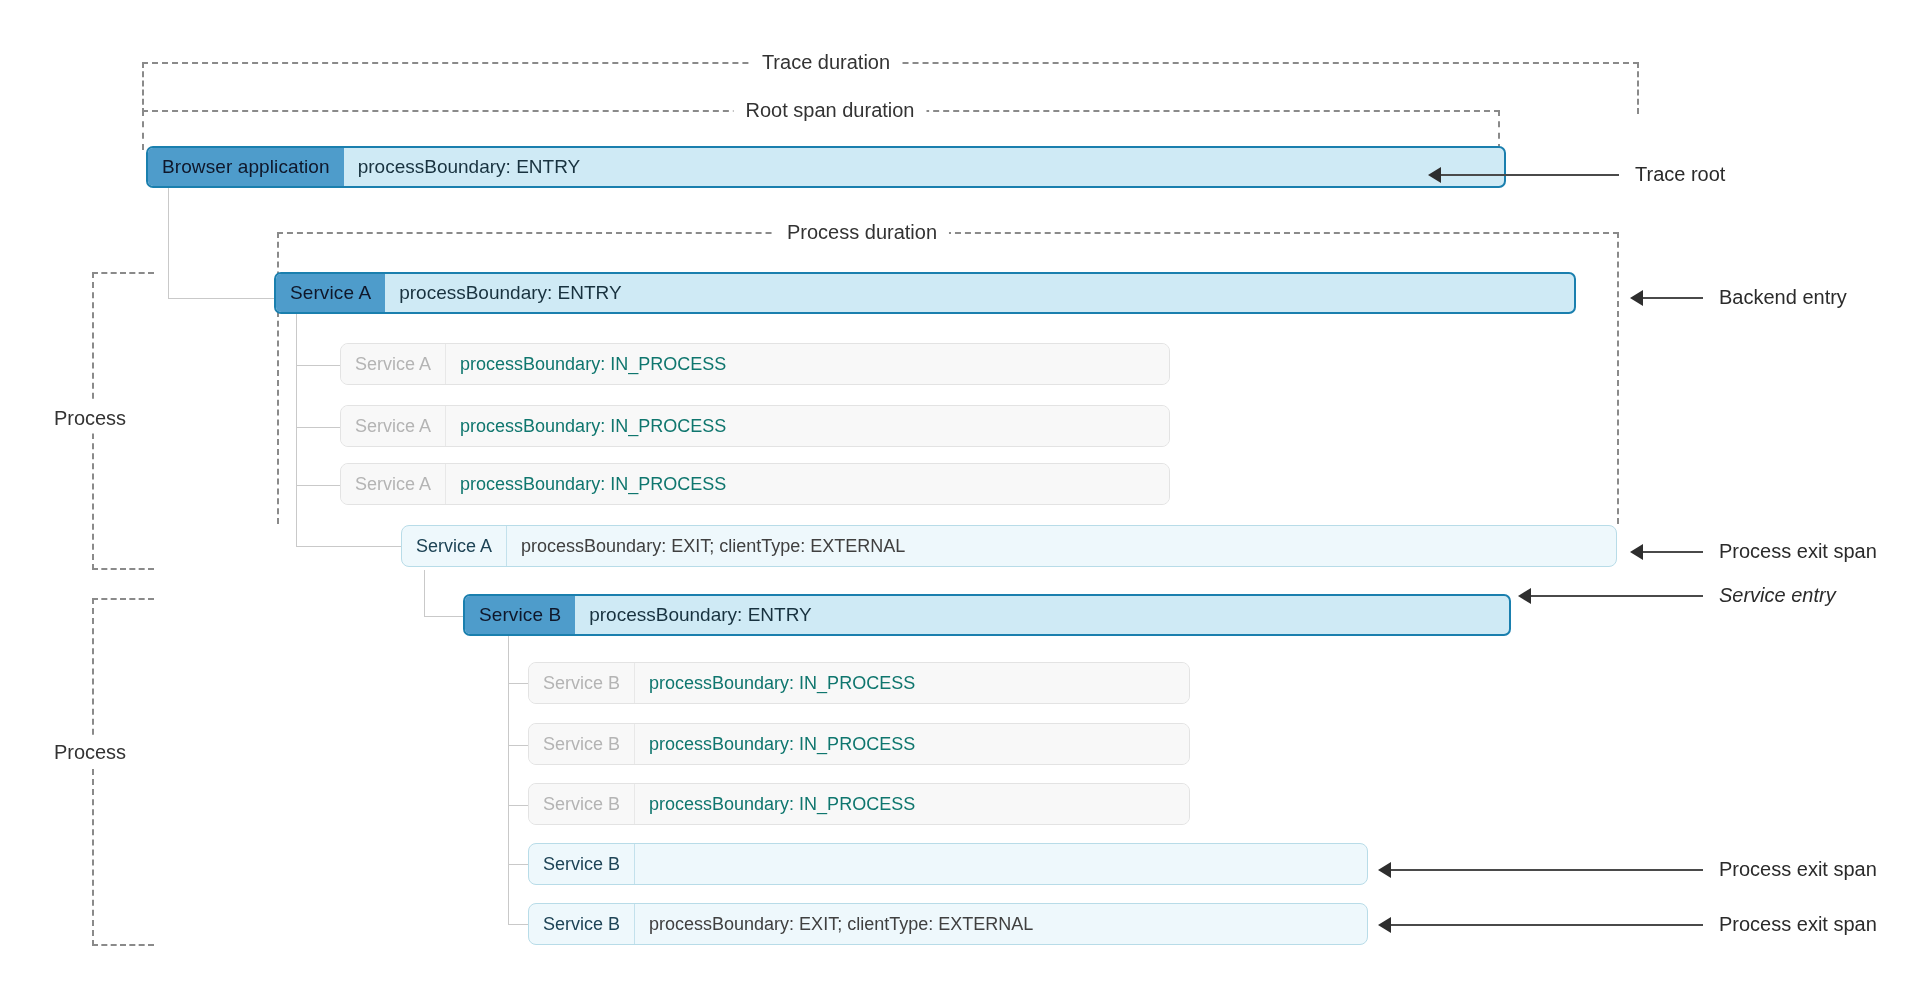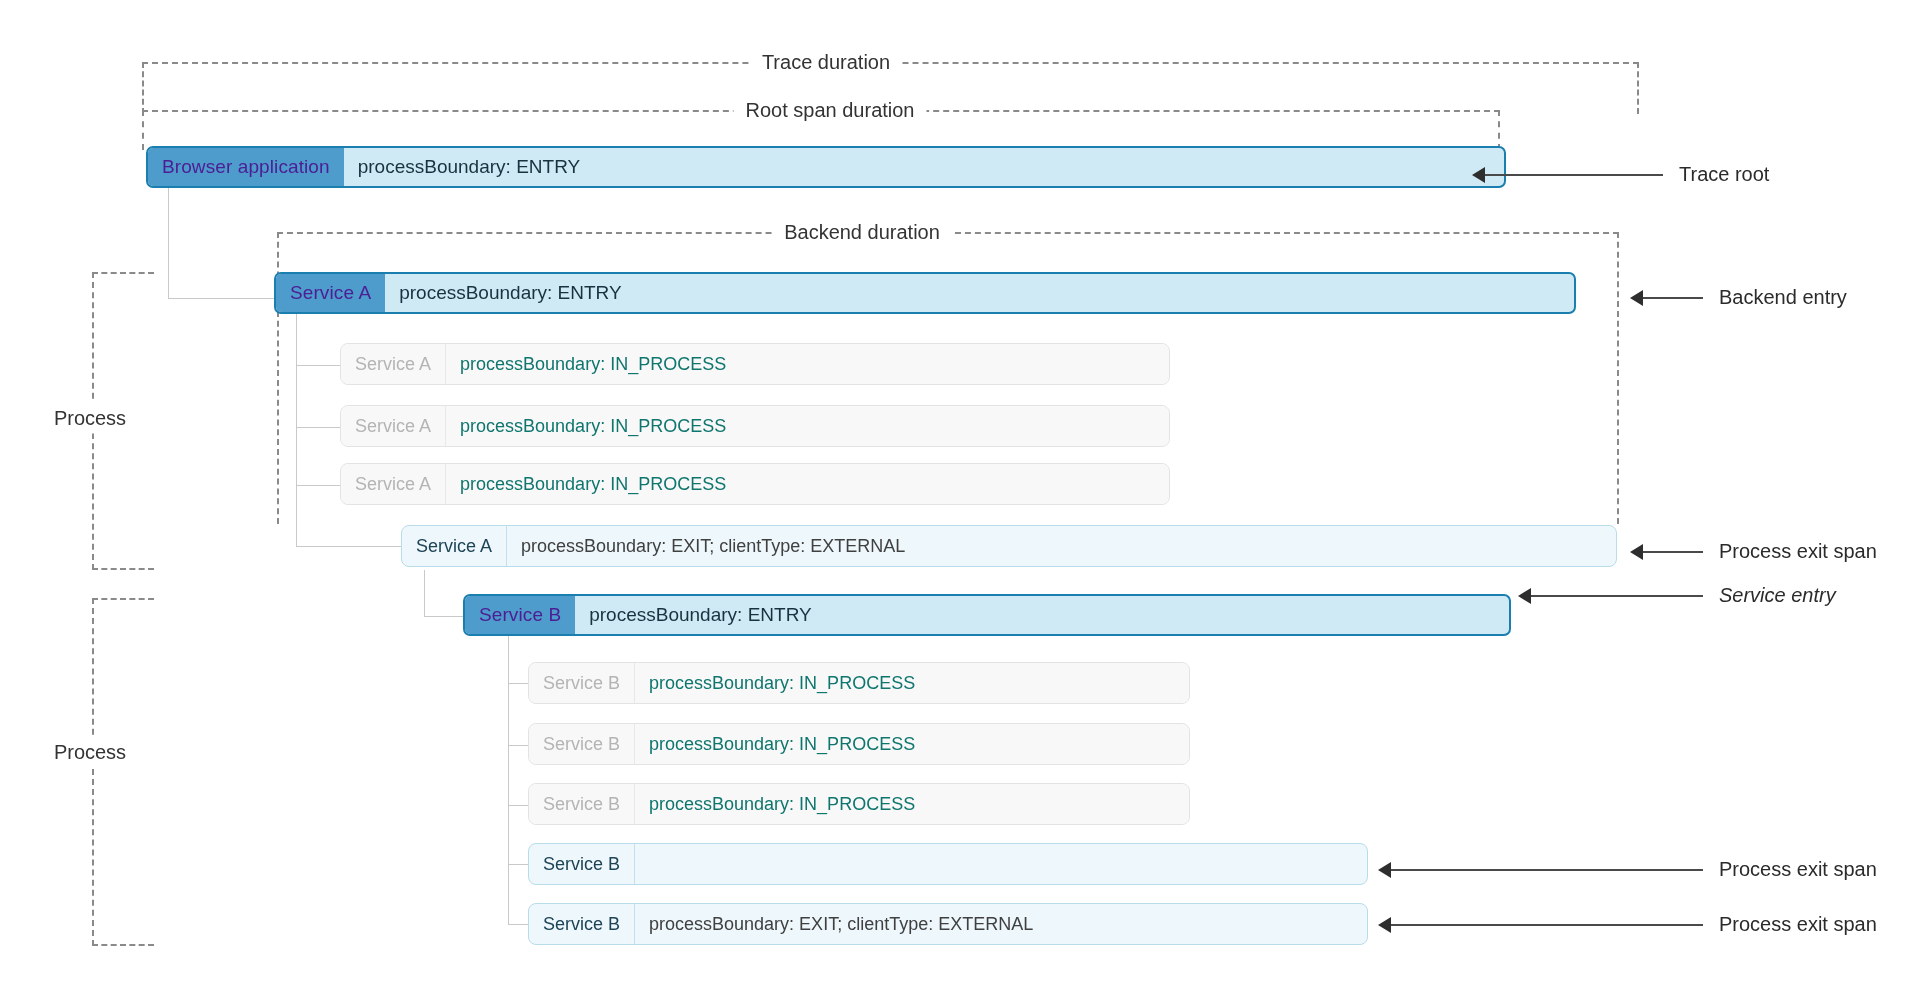--- a/index.html
+++ b/index.html
@@ -46,21 +46,21 @@
     overflow: hidden;
   }
 
   
   .span.entry {
     border: 2px solid #1a7fae;
     background: #cfeaf5;
   }
   .span.entry .svc {
     background: #4e9ccb;
-    color: #4c1d95;
+    color: #0f172a;
     font-size: 19px;
     padding: 0 14px;
     letter-spacing: .1px;
   }
   .span.entry .det {
     color: #18323f;
     font-size: 19px;
   }
 
   
@@ -179,21 +179,21 @@
 
 <div id="stage">
 
   <div class="bracket" style="left:142px; top:62px; width:1497px; height:52px;"></div>
   <div class="bracket-label" style="left:826px; top:62px;">Trace duration</div>
 
   <div class="bracket" style="left:142px; top:110px; width:1358px; height:40px;"></div>
   <div class="bracket-label" style="left:830px; top:110px;">Root span duration</div>
 
   <div class="bracket" style="left:277px; top:232px; width:1342px; height:292px;"></div>
-  <div class="bracket-label" style="left:862px; top:232px;">Backend duration</div>
+  <div class="bracket-label" style="left:862px; top:232px;">Process duration</div>
 
   <div class="pbracket" style="left:92px; top:272px; width:62px; height:298px;"></div>
   <div class="pbracket-label" style="left:90px; top:418px;">Process</div>
 
   <div class="pbracket" style="left:92px; top:598px; width:62px; height:348px;"></div>
   <div class="pbracket-label" style="left:90px; top:752px;">Process</div>
 
   <div class="conn v" style="left:168px; top:188px; height:110px;"></div>
   <div class="conn h" style="left:168px; top:298px; width:108px;"></div>
 
@@ -265,21 +265,21 @@
 
   <div class="span exit" style="left:528px; top:843px; width:840px; height:42px;">
     <span class="svc">Service B</span>
   </div>
 
   <div class="span exit" style="left:528px; top:903px; width:840px; height:42px;">
     <span class="svc">Service B</span>
     <span class="det">processBoundary: EXIT; clientType: EXTERNAL</span>
   </div>
 
-  <div class="anno" style="left:1472px; top:163px;">
+  <div class="anno" style="left:1428px; top:163px;">
     <span class="ahead"></span>
     <span class="aline" style="width:178px;"></span>
     <span class="atext">Trace root</span>
   </div>
 
   <div class="anno" style="left:1630px; top:286px;">
     <span class="ahead"></span>
     <span class="aline" style="width:60px;"></span>
     <span class="atext">Backend entry</span>
   </div>

